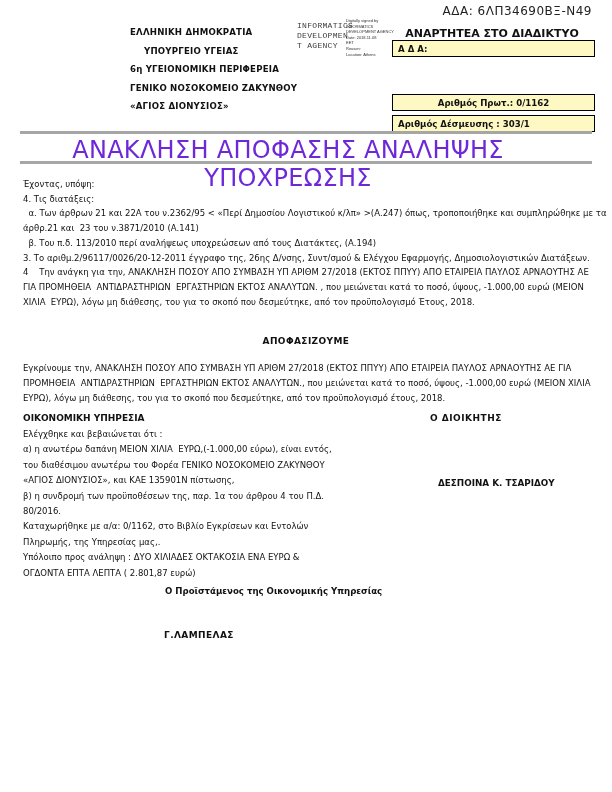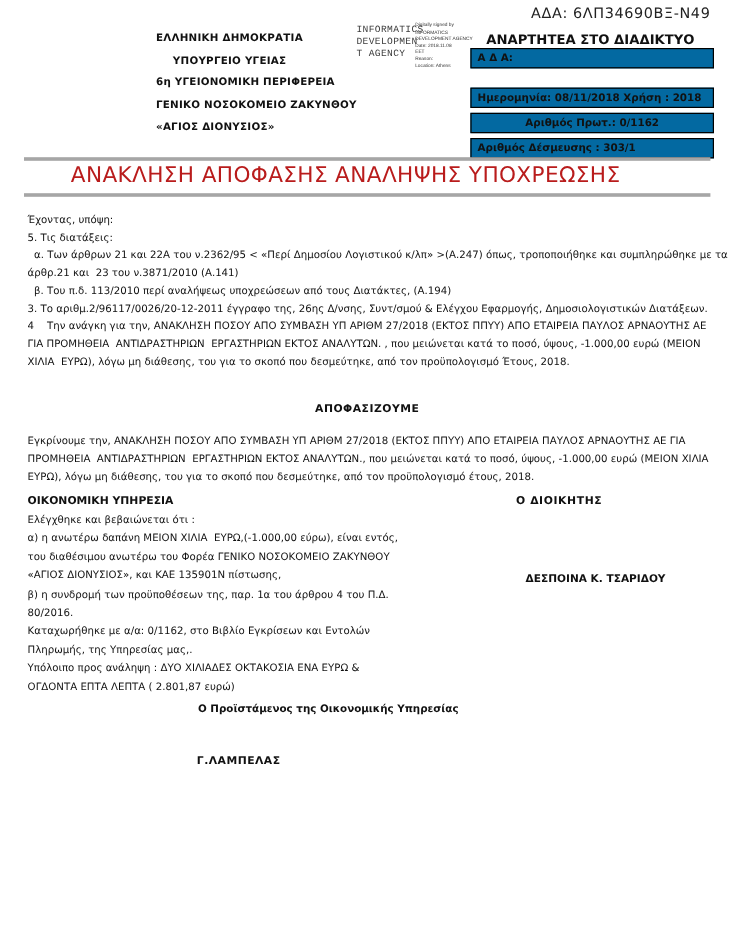--- a/index.html
+++ b/index.html
@@ -19,30 +19,30 @@
   
   .ada-top{left:392px;top:4px;width:200px;text-align:right;font-size:12px;letter-spacing:0.5px;color:#222;}
   
   .org{left:130px;top:23px;font-size:8.6px;font-weight:bold;line-height:18.6px;letter-spacing:0.2px;}
   .org .indent{padding-left:14px;}
   
   .stamp-name{left:297px;top:21px;font-family:Liberation Mono, monospace;font-size:8px;line-height:10px;color:#3c3c3c;letter-spacing:0.3px;}
   .stamp-sig{left:346px;top:18px;font-family:"Liberation Sans",sans-serif;font-size:4px;line-height:5.6px;color:#333;white-space:pre;}
   
   .anartitea{left:392px;top:27px;width:200px;text-align:center;font-size:11px;font-weight:bold;}
-  .hbox{left:392px;width:191px;border:1px solid #000;background:#0369a1;font-size:8.6px;font-weight:bold;padding:3px 5px 2px 5px;}
+  .hbox{left:392px;width:191px;border:1px solid #000;background:#fef9c3;font-size:8.6px;font-weight:bold;padding:3px 5px 2px 5px;}
   .hbox.ada{top:40px;height:10px;}
   .hbox.date{top:73px;}
   .hbox.prot{top:94px;text-align:center;}
   .hbox.comm{top:115px;}
   
   .bar{left:20px;width:572px;height:3px;background:#a6a6a6;}
   .bar.top{top:131px;}
   .bar.bottom{top:161px;}
-  .doc-title{left:0;top:136px;width:576px;text-align:center;font-size:18px;color:#b91c1c;letter-spacing:0.3px;}
+  .doc-title{left:0;top:136px;width:576px;text-align:center;font-size:24px;color:#6d28d9;letter-spacing:0.3px;}
   
   .preamble{left:23px;top:177px;font-size:8.5px;line-height:14.7px;}
   .decide-head{left:0;top:336px;width:612px;text-align:center;font-size:9px;font-weight:bold;letter-spacing:0.4px;}
   .decision{left:23px;top:361px;font-size:8.5px;line-height:15px;}
   
   .fin-head{left:23px;top:413px;font-size:9px;}
   .cmd-head{left:430px;top:413px;font-size:9px;letter-spacing:0.5px;}
   .fin-lines{left:23px;top:427px;font-size:8.5px;line-height:15.4px;}
   .cmd-name{left:438px;top:478px;font-size:8.8px;}
   .fin-title{left:165px;top:586px;font-size:8.6px;}
@@ -71,31 +71,30 @@
   <div class="abs stamp-sig">Digitally signed by
 INFORMATICS
 DEVELOPMENT AGENCY
 Date: 2018.11.08
 EET
 Reason:
 Location: Athens</div>
 
   <div class="abs anartitea">ΑΝΑΡΤΗΤΕΑ ΣΤΟ ΔΙΑΔΙΚΤΥΟ</div>
   <div class="abs hbox ada">Α Δ Α:</div>
-  <div class="abs hbox date">Ημερομηνία: 08/11/2018 Χρήση : 2018</div>
   <div class="abs hbox prot">Αριθμός Πρωτ.: 0/1162</div>
   <div class="abs hbox comm">Αριθμός Δέσμευσης : 303/1</div>
 
   <div class="abs bar top"></div>
   <div class="abs doc-title">ΑΝΑΚΛΗΣΗ ΑΠΟΦΑΣΗΣ ΑΝΑΛΗΨΗΣ ΥΠΟΧΡΕΩΣΗΣ</div>
   <div class="abs bar bottom"></div>
 
   <div class="abs preamble">
     <div class="line">Έχοντας, υπόψη:</div>
-    <div class="line">5. Τις διατάξεις:</div>
+    <div class="line">4. Τις διατάξεις:</div>
     <div class="line">  α. Των άρθρων 21 και 22Α του ν.2362/95 &lt; «Περί Δημοσίου Λογιστικού κ/λπ» &gt;(Α.247) όπως, τροποποιήθηκε και συμπληρώθηκε με τα</div>
     <div class="line">άρθρ.21 και  23 του ν.3871/2010 (Α.141)</div>
     <div class="line">  β. Του π.δ. 113/2010 περί αναλήψεως υποχρεώσεων από τους Διατάκτες, (Α.194)</div>
     <div class="line">3. Το αριθμ.2/96117/0026/20-12-2011 έγγραφο της, 26ης Δ/νσης, Συντ/σμού &amp; Ελέγχου Εφαρμογής, Δημοσιολογιστικών Διατάξεων.</div>
     <div class="line">4    Την ανάγκη για την, ΑΝΑΚΛΗΣΗ ΠΟΣΟΥ ΑΠΟ ΣΥΜΒΑΣΗ ΥΠ ΑΡΙΘΜ 27/2018 (ΕΚΤΟΣ ΠΠΥΥ) ΑΠΟ ΕΤΑΙΡΕΙΑ ΠΑΥΛΟΣ ΑΡΝΑΟΥΤΗΣ ΑΕ</div>
     <div class="line">ΓΙΑ ΠΡΟΜΗΘΕΙΑ  ΑΝΤΙΔΡΑΣΤΗΡΙΩΝ  ΕΡΓΑΣΤΗΡΙΩΝ ΕΚΤΟΣ ΑΝΑΛΥΤΩΝ. , που μειώνεται κατά το ποσό, ύψους, -1.000,00 ευρώ (ΜΕΙΟΝ</div>
     <div class="line">ΧΙΛΙΑ  ΕΥΡΩ), λόγω μη διάθεσης, του για το σκοπό που δεσμεύτηκε, από τον προϋπολογισμό Έτους, 2018.</div>
   </div>
 
   <div class="abs decide-head">ΑΠΟΦΑΣΙΖΟΥΜΕ</div>

